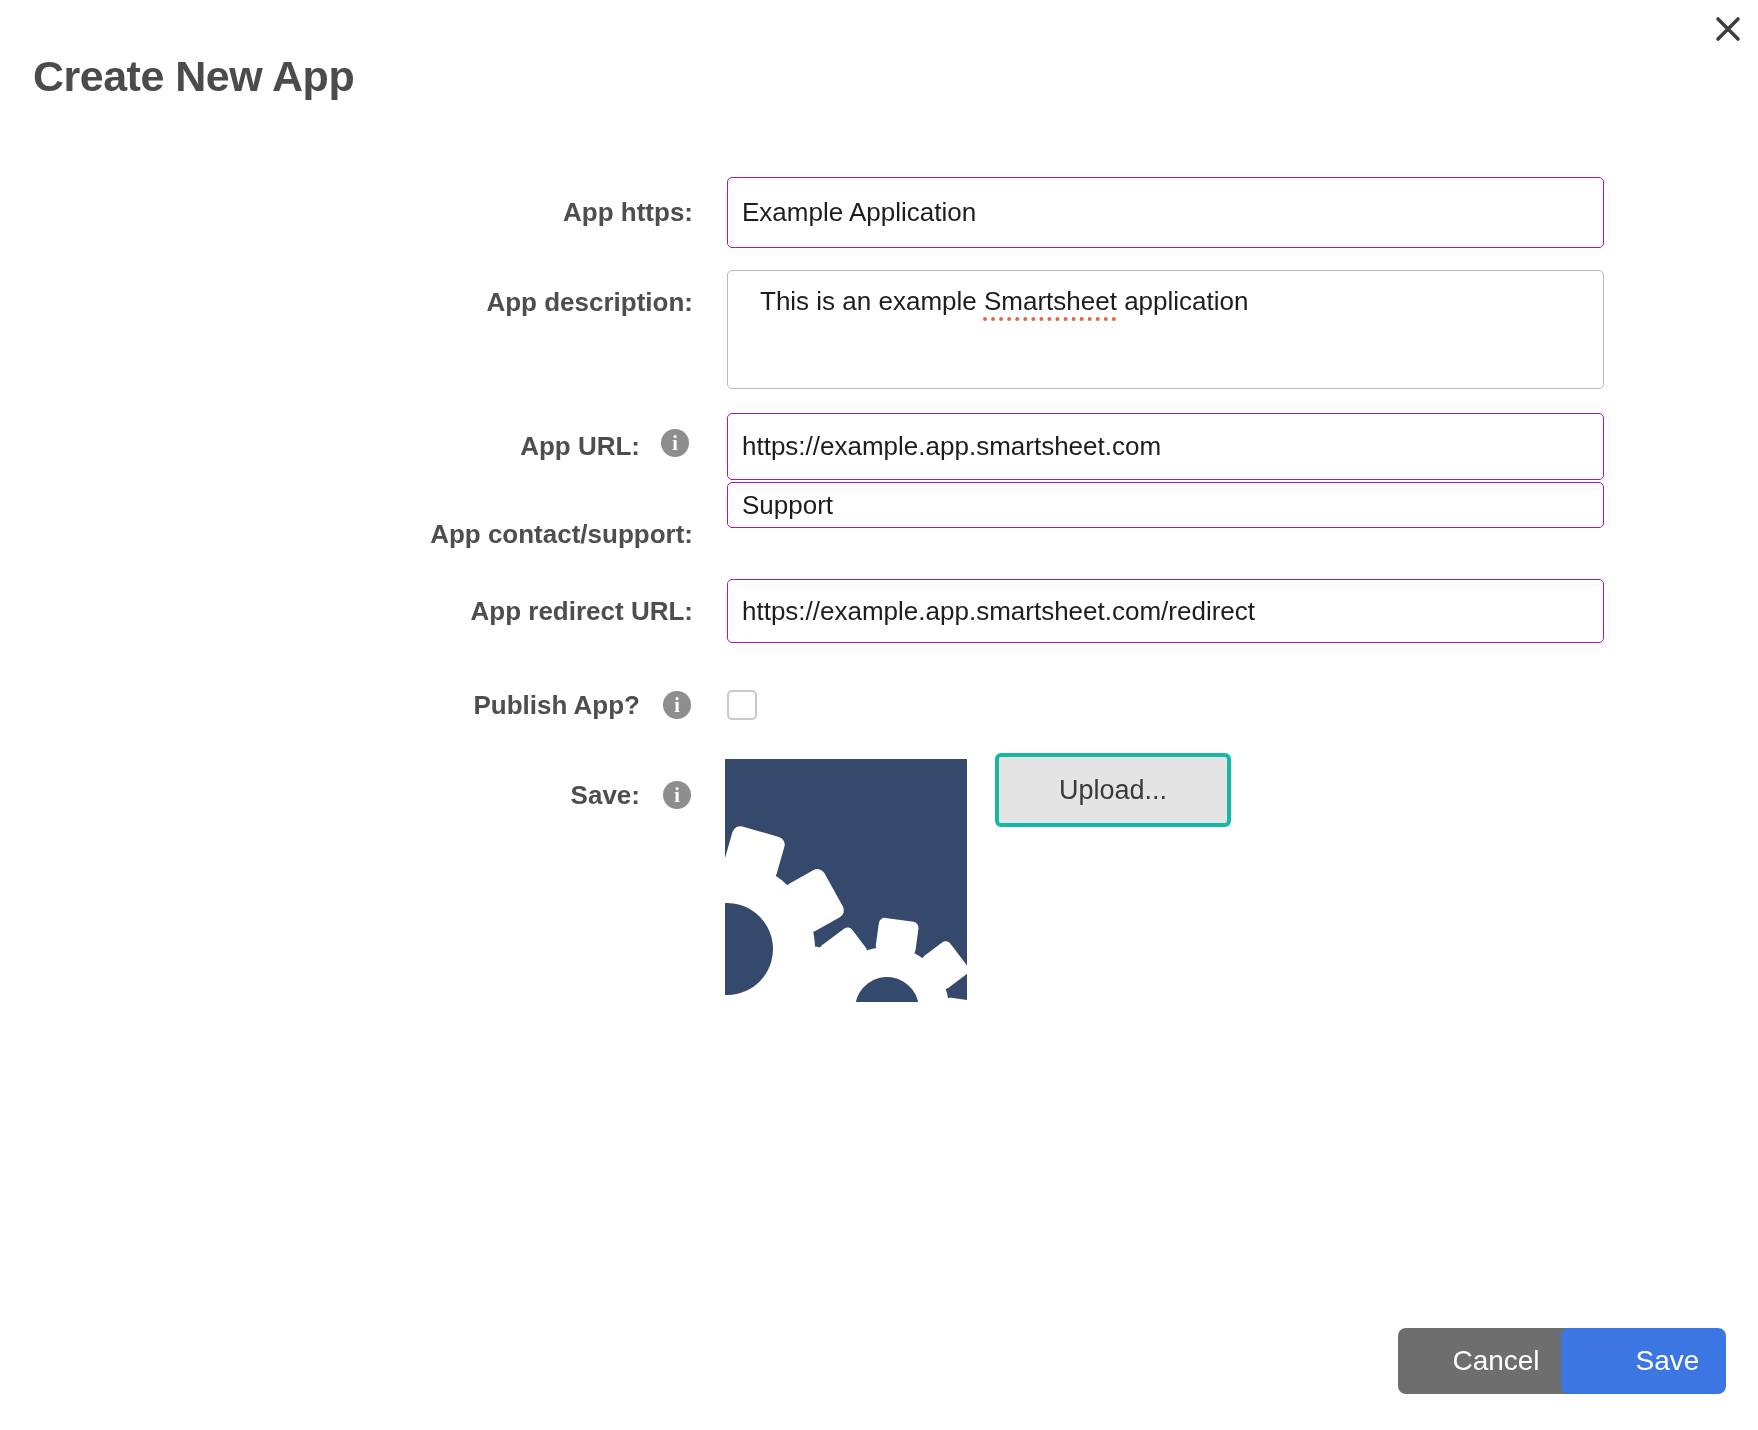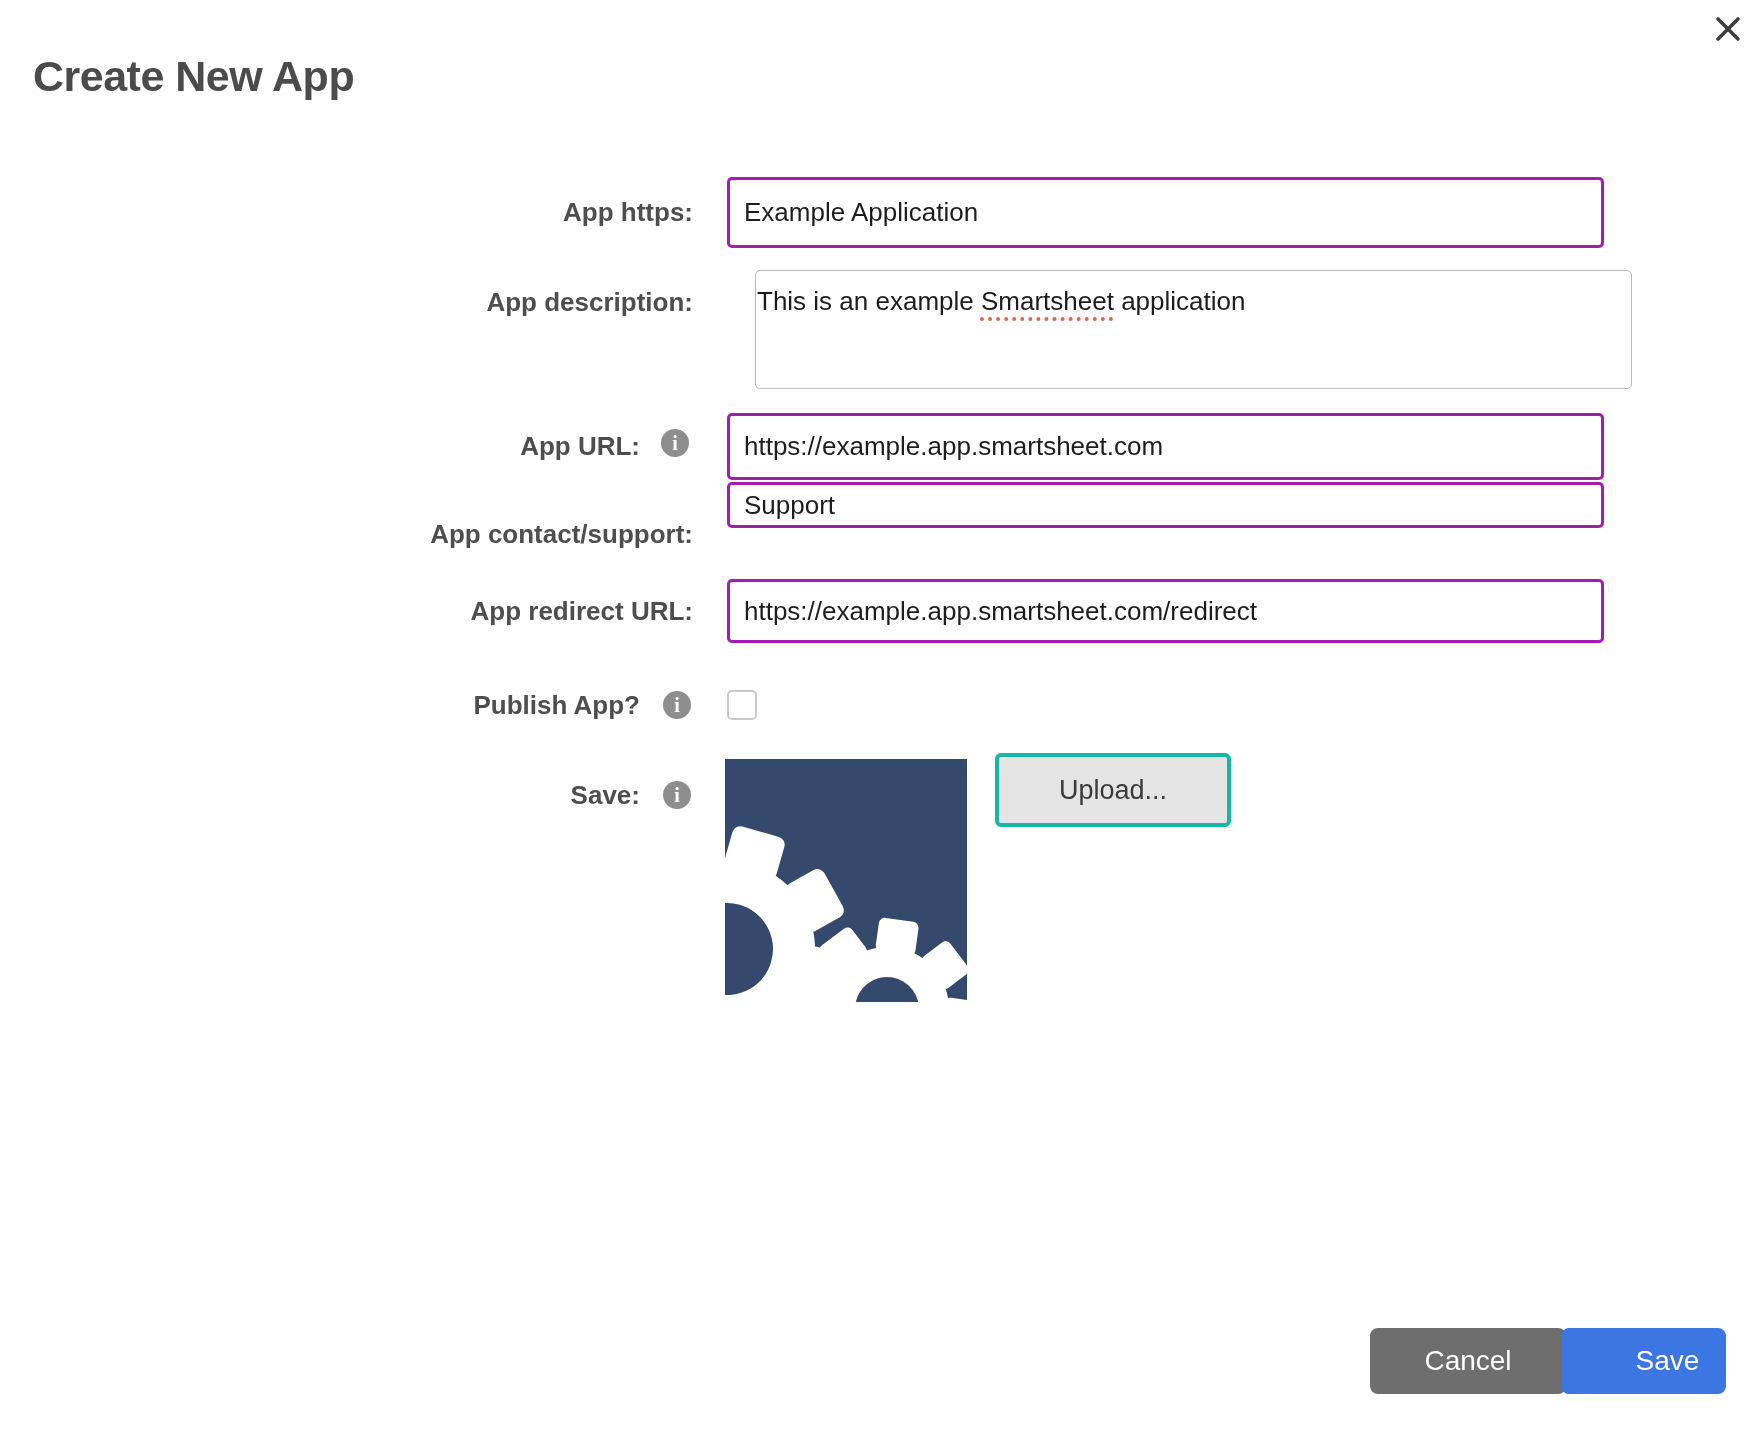--- a/index.html
+++ b/index.html
@@ -39,33 +39,33 @@
     position: absolute; width: 28px; height: 28px;
     background: #8e8e8e; border-radius: 50%;
     color: #ffffff; font-weight: 700; font-size: 20px;
     display: flex; align-items: center; justify-content: center;
     font-family: "Liberation Serif", serif;
     user-select: none; cursor: default;
   }
 
   .text-input {
     position: absolute; left: 727px; width: 877px;
-    border: 3px solid #a21caf; border-radius: 5px;
+    border: 1px solid #a21caf; border-radius: 5px;
     background: #fff; color: #1d1d1d;
     font-family: "Liberation Sans", sans-serif;
     font-size: 26px; padding: 0 14px; outline: none;
   }
 
   .desc-box {
     position: absolute; left: 727px; top: 270px;
     width: 877px; height: 119px;
     border: 1px solid #b8b8b8; border-radius: 5px;
     background: #fff; font-size: 26px; color: #1d1d1d;
-    padding: 13px 1px; line-height: 34px;
-    cursor: text; overflow: hidden; white-space: pre-wrap; margin-left: 28px;
+    padding: 13px 32px; line-height: 34px;
+    cursor: text; overflow: hidden; white-space: pre-wrap;
   }
   .spellcheck {
     text-decoration: underline dotted;
     text-decoration-color: #e8624e;
     text-decoration-thickness: 3.5px;
     text-underline-offset: 7px;
   }
 
   .checkbox {
     position: absolute; left: 727px; top: 690px;
@@ -89,21 +89,21 @@
     font-family: "Liberation Sans", sans-serif;
     font-size: 27px; color: #3a3a3a; cursor: pointer;
   }
 
   .footer-btn {
     position: absolute; top: 1328px; height: 66px;
     border: none; border-radius: 8px;
     font-family: "Liberation Sans", sans-serif;
     font-size: 28px; color: #ffffff; cursor: pointer;
   }
-  .cancel-btn { left: 1370px; width: 196px; background: #6e6e6e; }
+  .cancel-btn { left: 1398px; width: 196px; background: #6e6e6e; }
   .save-btn   { left: 1561px; width: 165px; background: #3b76e3; padding-left: 48px; }
 </style>
 </head>
 <body>
 
 <div class="page">
 
   <button class="close-btn">
     <svg width="26" height="26" viewBox="0 0 26 26">
       <line x1="3" y1="3" x2="23" y2="23" stroke="#3e3e3e" stroke-width="3.6" stroke-linecap="round"></line>

